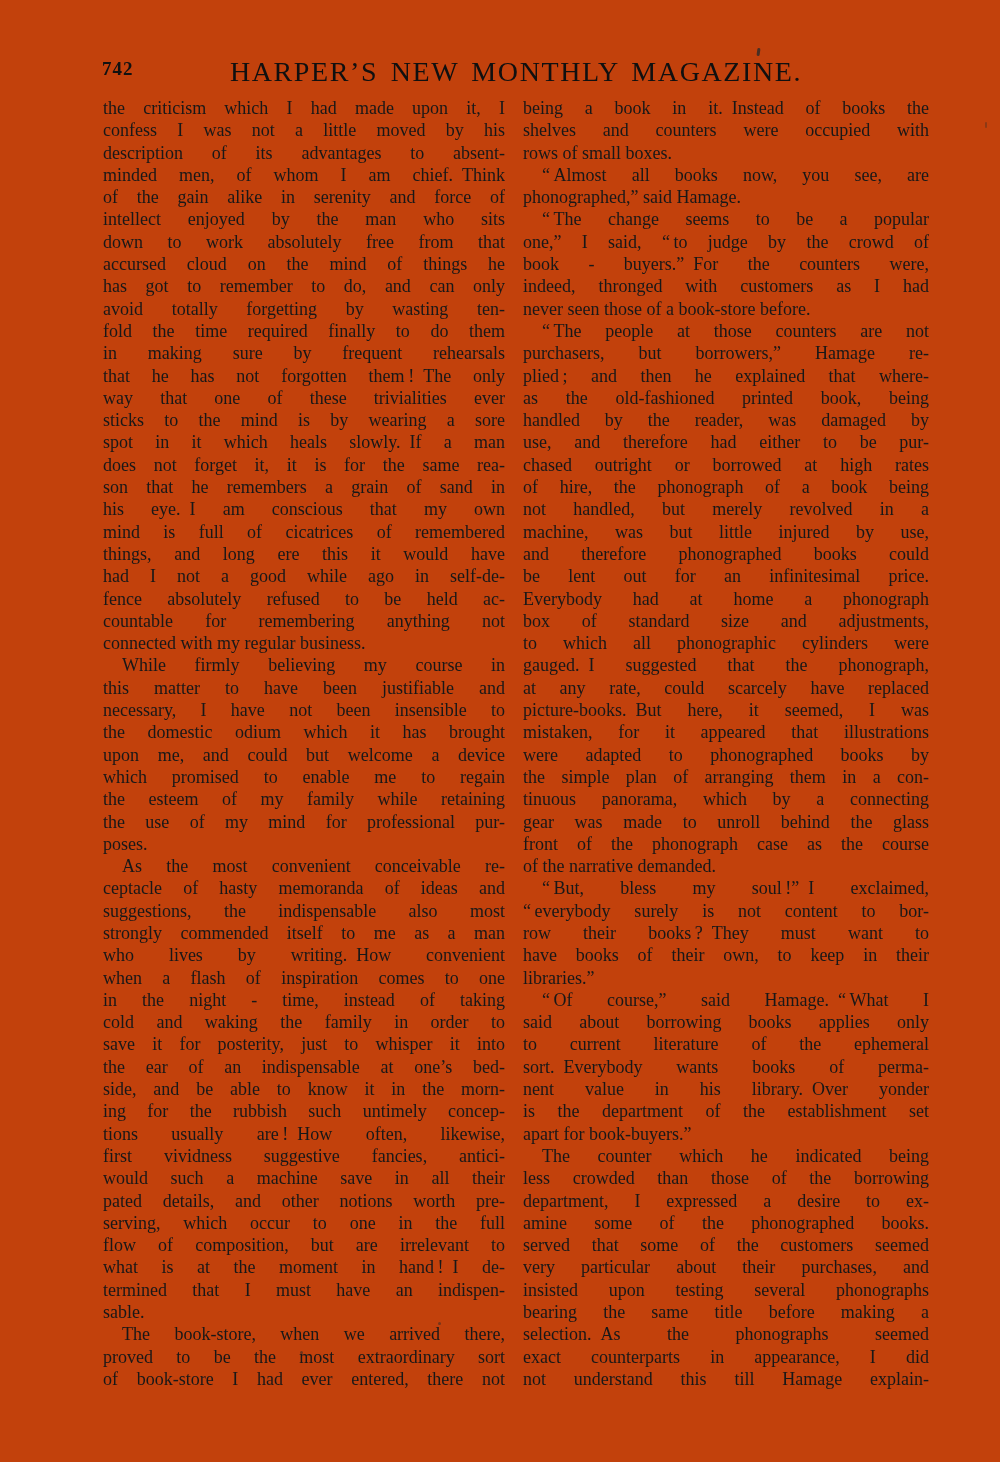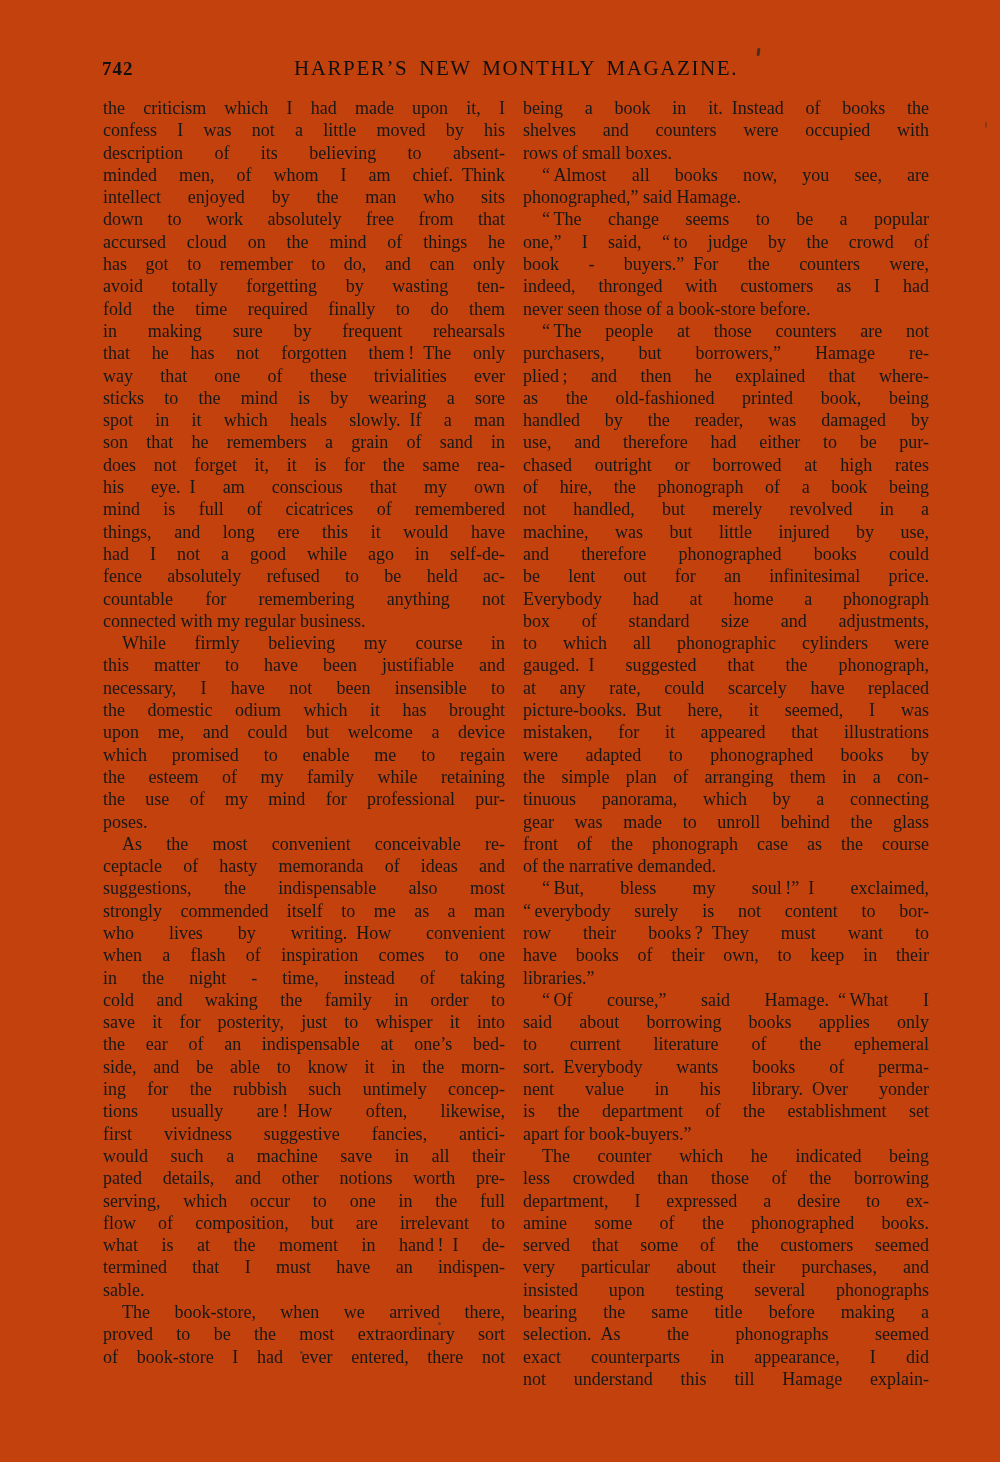--- a/index.html
+++ b/index.html
@@ -11,21 +11,21 @@
   .page {
     position:relative; width:1000px; height:1462px;
     background:#c2410c; color:#1a1a1a; overflow:hidden;
   }
   .header { position:absolute; top:56px; left:100px; width:832px; height:26px; }
   .pagenum {
     position:absolute; left:2px; top:2px;
     font-size:19px; font-weight:bold; letter-spacing:1px; color:#111;
   }
   .title {
-    text-align:center; font-size:21px; letter-spacing:1.6px;
+    text-align:center; font-size:28px; letter-spacing:1.6px;
     color:#101010; word-spacing:4px;
   }
   .columns {
     position:absolute; top:97px; left:103px;
     display:flex; gap:18px;justify-content:center;
   }
   .col { width:402px; }
   .col-right { width:406px; }
   .line {
     font-size:18px; line-height:22.3px; height:22.3px;
@@ -51,35 +51,36 @@
 
   <div class="header">
     <span class="pagenum">742</span>
     <div class="title">HARPER’S NEW MONTHLY MAGAZINE.</div>
   </div>
 
   <div class="columns">
     <div class="col col-left">
         <div class="line">the criticism which I had made upon it, I</div>
         <div class="line">confess I was not a little moved by his</div>
-        <div class="line">description of its believing to absent-</div>
+        <div class="line">description of its advantages to absent-</div>
         <div class="line">minded men, of whom I am chief. Think</div>
+        <div class="line">of the gain alike in serenity and force of</div>
         <div class="line">intellect enjoyed by the man who sits</div>
         <div class="line">down to work absolutely free from that</div>
         <div class="line">accursed cloud on the mind of things he</div>
         <div class="line">has got to remember to do, and can only</div>
         <div class="line">avoid totally forgetting by wasting ten-</div>
         <div class="line">fold the time required finally to do them</div>
         <div class="line">in making sure by frequent rehearsals</div>
         <div class="line">that he has not forgotten them ! The only</div>
         <div class="line">way that one of these trivialities ever</div>
         <div class="line">sticks to the mind is by wearing a sore</div>
         <div class="line">spot in it which heals slowly. If a man</div>
+        <div class="line">does not forget it, it is for the same rea-</div>
         <div class="line">son that he remembers a grain of sand in</div>
-        <div class="line">does not forget it, it is for the same rea-</div>
         <div class="line">his eye. I am conscious that my own</div>
         <div class="line">mind is full of cicatrices of remembered</div>
         <div class="line">things, and long ere this it would have</div>
         <div class="line">had I not a good while ago in self-de-</div>
         <div class="line">fence absolutely refused to be held ac-</div>
         <div class="line">countable for remembering anything not</div>
         <div class="line par-end">connected with my regular business.</div>
         <div class="line par-start">While firmly believing my course in</div>
         <div class="line">this matter to have been justifiable and</div>
         <div class="line">necessary, I have not been insensible to</div>

